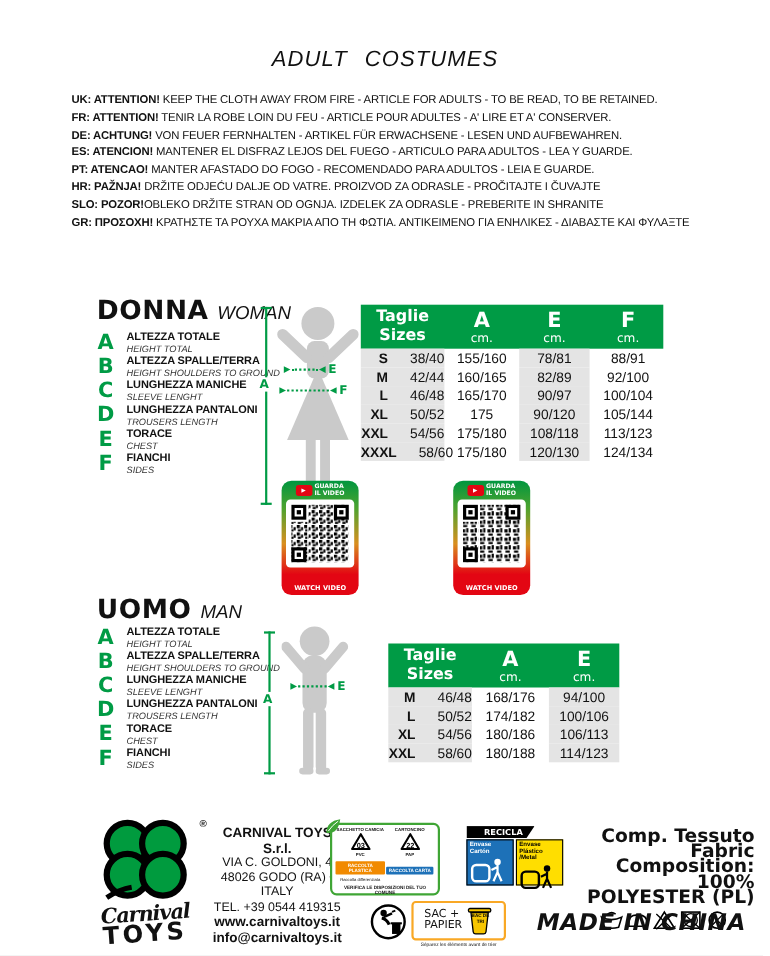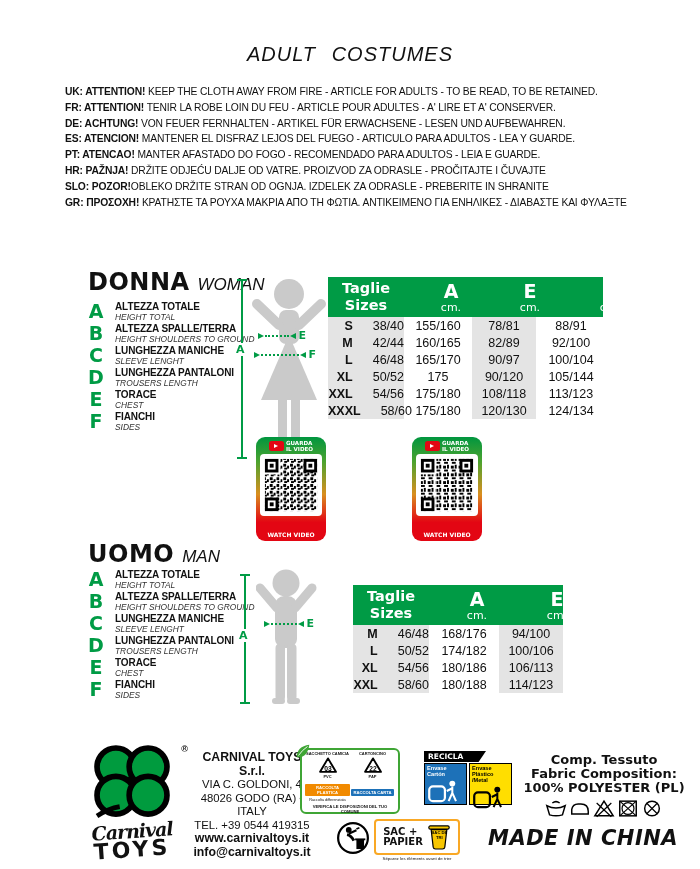--- a/index.html
+++ b/index.html
@@ -32,21 +32,21 @@
   .vline::before{top:0}.vline::after{bottom:0}
   .vlab{position:absolute;font-size:11px;font-weight:800;color:var(--green);background:#fff;
         padding:0 1px;font-family:"DejaVu Sans",sans-serif;z-index:2}
   
   .harrow{position:absolute;display:flex;align-items:center}
   .tri-r{width:0;height:0;border-top:3.5px solid transparent;border-bottom:3.5px solid transparent;border-left:6px solid var(--green)}
   .tri-l{width:0;height:0;border-top:3.5px solid transparent;border-bottom:3.5px solid transparent;border-right:6px solid var(--green)}
   .dots{flex:1;border-top:2px dotted var(--green);margin:0 1px}
   .alab{font-size:11px;font-weight:800;color:var(--green);margin-left:2px;font-family:"DejaVu Sans",sans-serif}
   
-  .st-head{position:absolute;display:grid;column-gap:16px;background:var(--green);color:#fff;
+  .st-head{position:absolute;display:grid;column-gap:3px;background:var(--green);color:#fff;
            align-items:center;font-family:"DejaVu Sans",sans-serif;height:40px}
   .w-cols{grid-template-columns:76px 62px 64px 64px}
   .m-cols{grid-template-columns:76px 64px 64px}
   .st-hsize{text-align:center;font-size:14.5px;font-weight:bold;line-height:1.2}
   .st-hcol{text-align:center}
   .st-hletter{font-size:19px;font-weight:800;line-height:1}
   .st-hunit{font-size:11px;line-height:1;margin-top:1px}
   .st-body{position:absolute;display:grid;column-gap:3px;grid-auto-rows:17px;font-size:12.5px}
   .cell{display:flex;align-items:center;justify-content:center}
   .gray{background:var(--gray)}
@@ -80,34 +80,34 @@
   .eco-cols{display:flex;justify-content:space-between}
   .eco-col{width:46px;text-align:center}
   .eco-lab{font-size:4px;font-weight:bold;line-height:1.1}
   .badge{display:inline-block;font-size:4.2px;font-weight:bold;color:#fff;padding:1px 2px;border-radius:1px;margin-top:1px}
   .badge.o{background:#F18A00}
   .badge.bl{background:#1D71B8}
   .eco-note1{font-size:3.8px;text-align:center}
   .eco-note2{font-size:4.2px;font-weight:bold;text-align:center;margin-top:2px}
   .leaf{position:absolute;top:-8px;left:-8px}
   .recicla{position:absolute;width:90px}
-  .rec-head{background:#000;color:#fff;font-size:7.5px;font-weight:800;padding:1px 4px;width:62px;
+  .rec-head{background:#000;color:#fff;font-size:7.5px;font-weight:800;padding:1px 16px;width:62px;
             clip-path:polygon(0 0,100% 0,88% 100%,0 100%);font-family:"DejaVu Sans",sans-serif}
   .rec-panels{display:flex;gap:2px;margin-top:1px}
   .rec-panel{width:43px;height:42px;border:1px solid #000;padding:1px 2px;font-size:5.6px;font-weight:bold;line-height:1.1}
   .rec-blue{background:#1D71B8;color:#fff}
   .rec-yellow{background:#FFDE00;color:#000}
-  .comp{position:absolute;width:164px;text-align:center;font-weight:bold;font-size:13px;line-height:14px;
+  .comp{position:absolute;width:164px;text-align:right;font-weight:bold;font-size:17px;line-height:14px;
         font-family:"DejaVu Sans",sans-serif}
   .care-row{display:flex;justify-content:center;gap:2px;margin-top:4px}
   .madein{position:absolute;font-family:"DejaVu Sans",sans-serif;font-size:21px;font-weight:800;font-style:italic;letter-spacing:.5px}
   .sacbox{position:absolute;width:86px}
   .sac-frame{border:2px solid #F9A825;border-radius:4px;background:#fff;height:36px;display:flex;
              align-items:center;justify-content:center;gap:4px;padding:2px}
-  .sac-txt{font-family:"DejaVu Sans",sans-serif;font-weight:700;font-size:10px;line-height:1.05}
+  .sac-txt{font-family:"DejaVu Sans",sans-serif;font-weight:400;font-size:10px;line-height:1.05}
   .sac-bin{position:relative;width:24px;height:30px}
   .sac-bintxt{position:absolute;top:8px;left:4px;width:17px;font-size:4.2px;font-weight:800;
               text-align:center;line-height:1.2;color:#000}
   .sac-cap{font-size:4.4px;text-align:center;margin-top:1px}
 </style>
 </head>
 <body>
 
 <div class="page">
 

